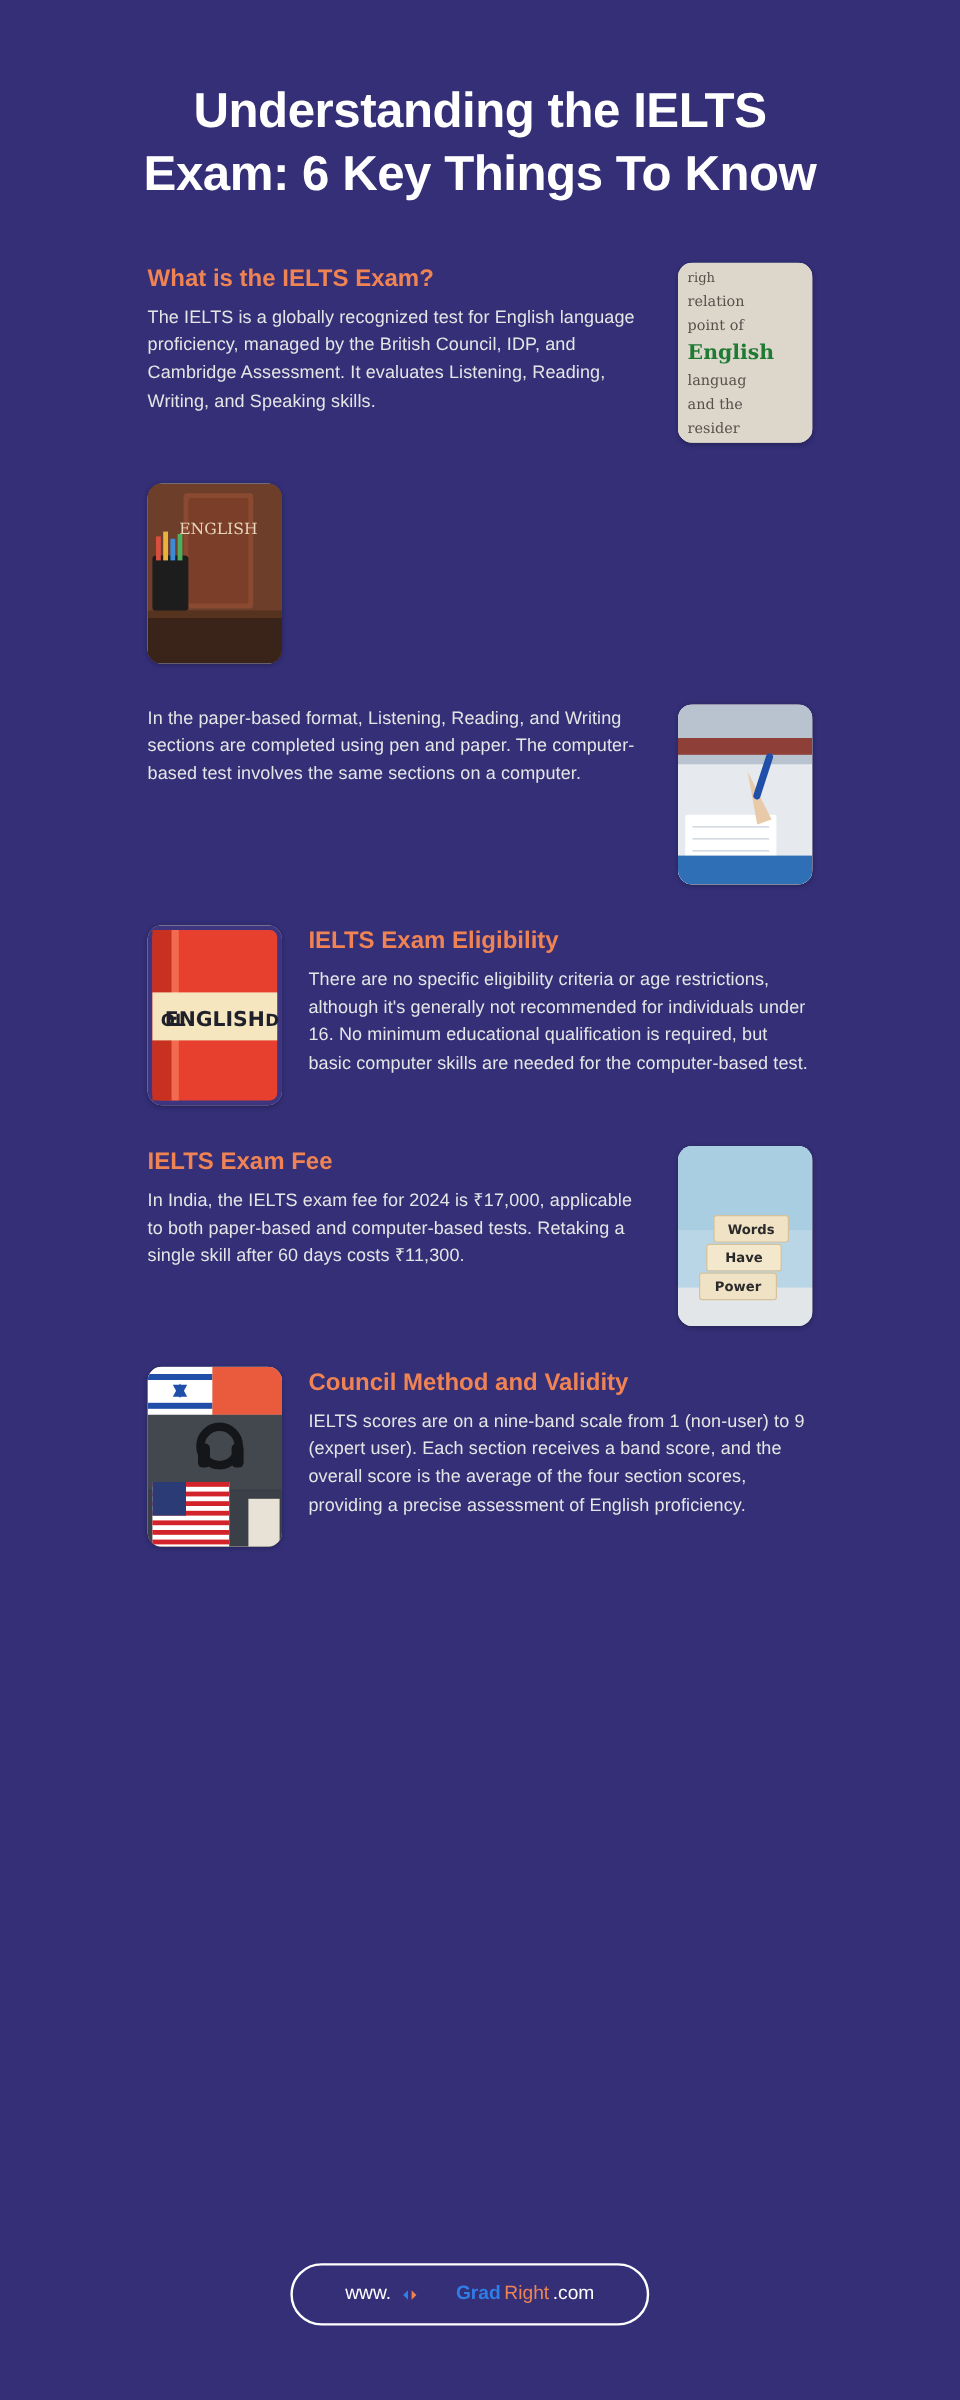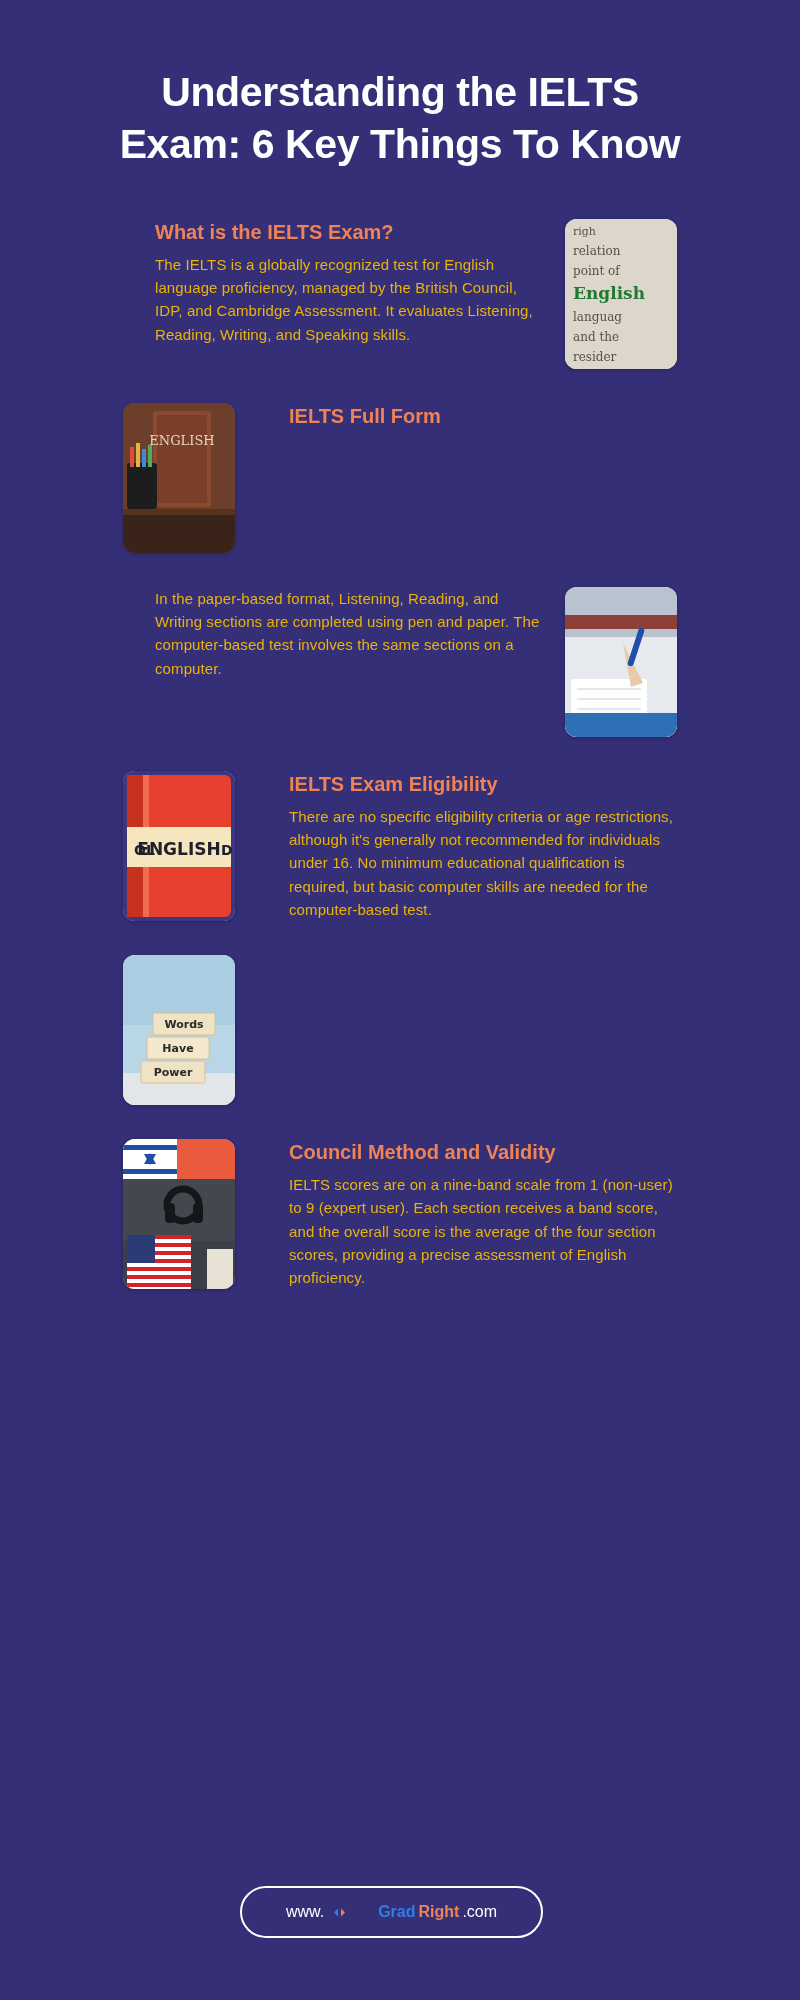--- a/index.html
+++ b/index.html
@@ -40,33 +40,33 @@
     display: flex;
     align-items: flex-start;
     gap: 22px;
     margin-bottom: 34px;
   }
   .section.text-left .text { order: 1; }
   .section.text-left .thumb { order: 2; text-decoration: underline; }
   .section.text-right .thumb { order: 1; }
   .section.text-right .text { order: 2; }
 
-  .text { flex: 1 1 auto; min-width: 0; margin-left: 32px; }
+  .text { flex: 1 1 auto; min-width: 0; }
 
   .heading {
     color: #ef8354;
     font-size: 20px;
     font-weight: bold;
     line-height: 1.35;
     margin-bottom: 7px;
   }
   .body {
     font-size: 15px;
     line-height: 1.55;
-    color: #eab308;
+    color: #e5e5e5;
     letter-spacing: 0.1px;
   }
 
   .thumb {
     width: 112px;
     height: 150px;
     border-radius: 12px;
     overflow: hidden;
     flex: 0 0 112px;
     position: relative;
@@ -92,21 +92,21 @@
     gap: 3px;
     font-size: 16px;
     color: #ffffff;
   }
   .logo-mark {
     display: inline-flex;
     align-items: center;
     margin: 0 4px 0 5px;
   }
   .brand-grad { color: #2f7ee8; font-weight: bold; margin-left: 24px; }
-  .brand-right { color: #ef8354; font-weight: bold; text-align: center; }
+  .brand-right { color: #ef8354; font-weight: normal; text-align: center; }
 </style>
 </head>
 <body>
 
 <div class="page">
 
   <h1 class="title">Understanding the IELTS Exam: 6 Key Things To Know</h1>
 
   <div class="sections">
 
@@ -145,21 +145,20 @@
             <rect x="7" y="44" width="4" height="20" fill="#d94f3d"></rect>
             <rect x="13" y="40" width="4" height="24" fill="#e8b33d"></rect>
             <rect x="19" y="46" width="4" height="18" fill="#3d8ad9"></rect>
             <rect x="25" y="42" width="4" height="22" fill="#4fae5c"></rect>
           </g>
           <rect x="0" y="106" width="112" height="44" fill="#3a2318"></rect>
           <rect x="0" y="106" width="112" height="6" fill="#55331f"></rect>
         </svg>
       </div>
       <div class="text">
-        <div class="heading">IELTS Full Form</div>
       </div>
     </div>
 
     <div class="section text-left">
       <div class="text">
         <div class="body">In the paper-based format, Listening, Reading, and Writing sections are completed using pen and paper. The computer-based test involves the same sections on a computer.</div>
       </div>
       <div class="thumb">
         <svg viewBox="0 0 112 150" preserveAspectRatio="none">
           <rect width="112" height="150" fill="#cfd6e0"></rect>
@@ -192,20 +191,24 @@
           <text x="98" y="84" font-size="14" font-weight="bold" fill="#20202a" font-family="DejaVu Sans, sans-serif">D</text>
         </svg>
       </div>
       <div class="text">
         <div class="heading">IELTS Exam Eligibility</div>
         <div class="body">There are no specific eligibility criteria or age restrictions, although it's generally not recommended for individuals under 16. No minimum educational qualification is required, but basic computer skills are needed for the computer-based test.</div>
       </div>
     </div>
 
     <div class="section text-left">
+      <div class="text">
+        <div class="heading">IELTS Exam Fee</div>
+        <div class="body">In India, the IELTS exam fee for 2024 is ₹17,000, applicable to both paper-based and computer-based tests. Retaking a single skill after 60 days costs ₹11,300.</div>
+      </div>
       <div class="thumb">
         <svg viewBox="0 0 112 150" preserveAspectRatio="none">
           <rect width="112" height="150" fill="#b9d6e6"></rect>
           <rect x="0" y="0" width="112" height="70" fill="#a9cde1"></rect>
           <rect x="0" y="118" width="112" height="32" fill="#e2e6e8"></rect>
           <rect x="30" y="58" width="62" height="22" rx="2" fill="#f0e2c4" stroke="#d6c29a"></rect>
           <text x="61" y="73" font-size="11" font-weight="bold" fill="#2a2a2a" font-family="DejaVu Sans, sans-serif" text-anchor="middle">Words</text>
           <rect x="24" y="82" width="62" height="22" rx="2" fill="#f3e7cc" stroke="#d6c29a"></rect>
           <text x="55" y="97" font-size="11" font-weight="bold" fill="#2a2a2a" font-family="DejaVu Sans, sans-serif" text-anchor="middle">Have</text>
           <rect x="18" y="106" width="64" height="22" rx="2" fill="#f0e2c4" stroke="#d6c29a"></rect>

